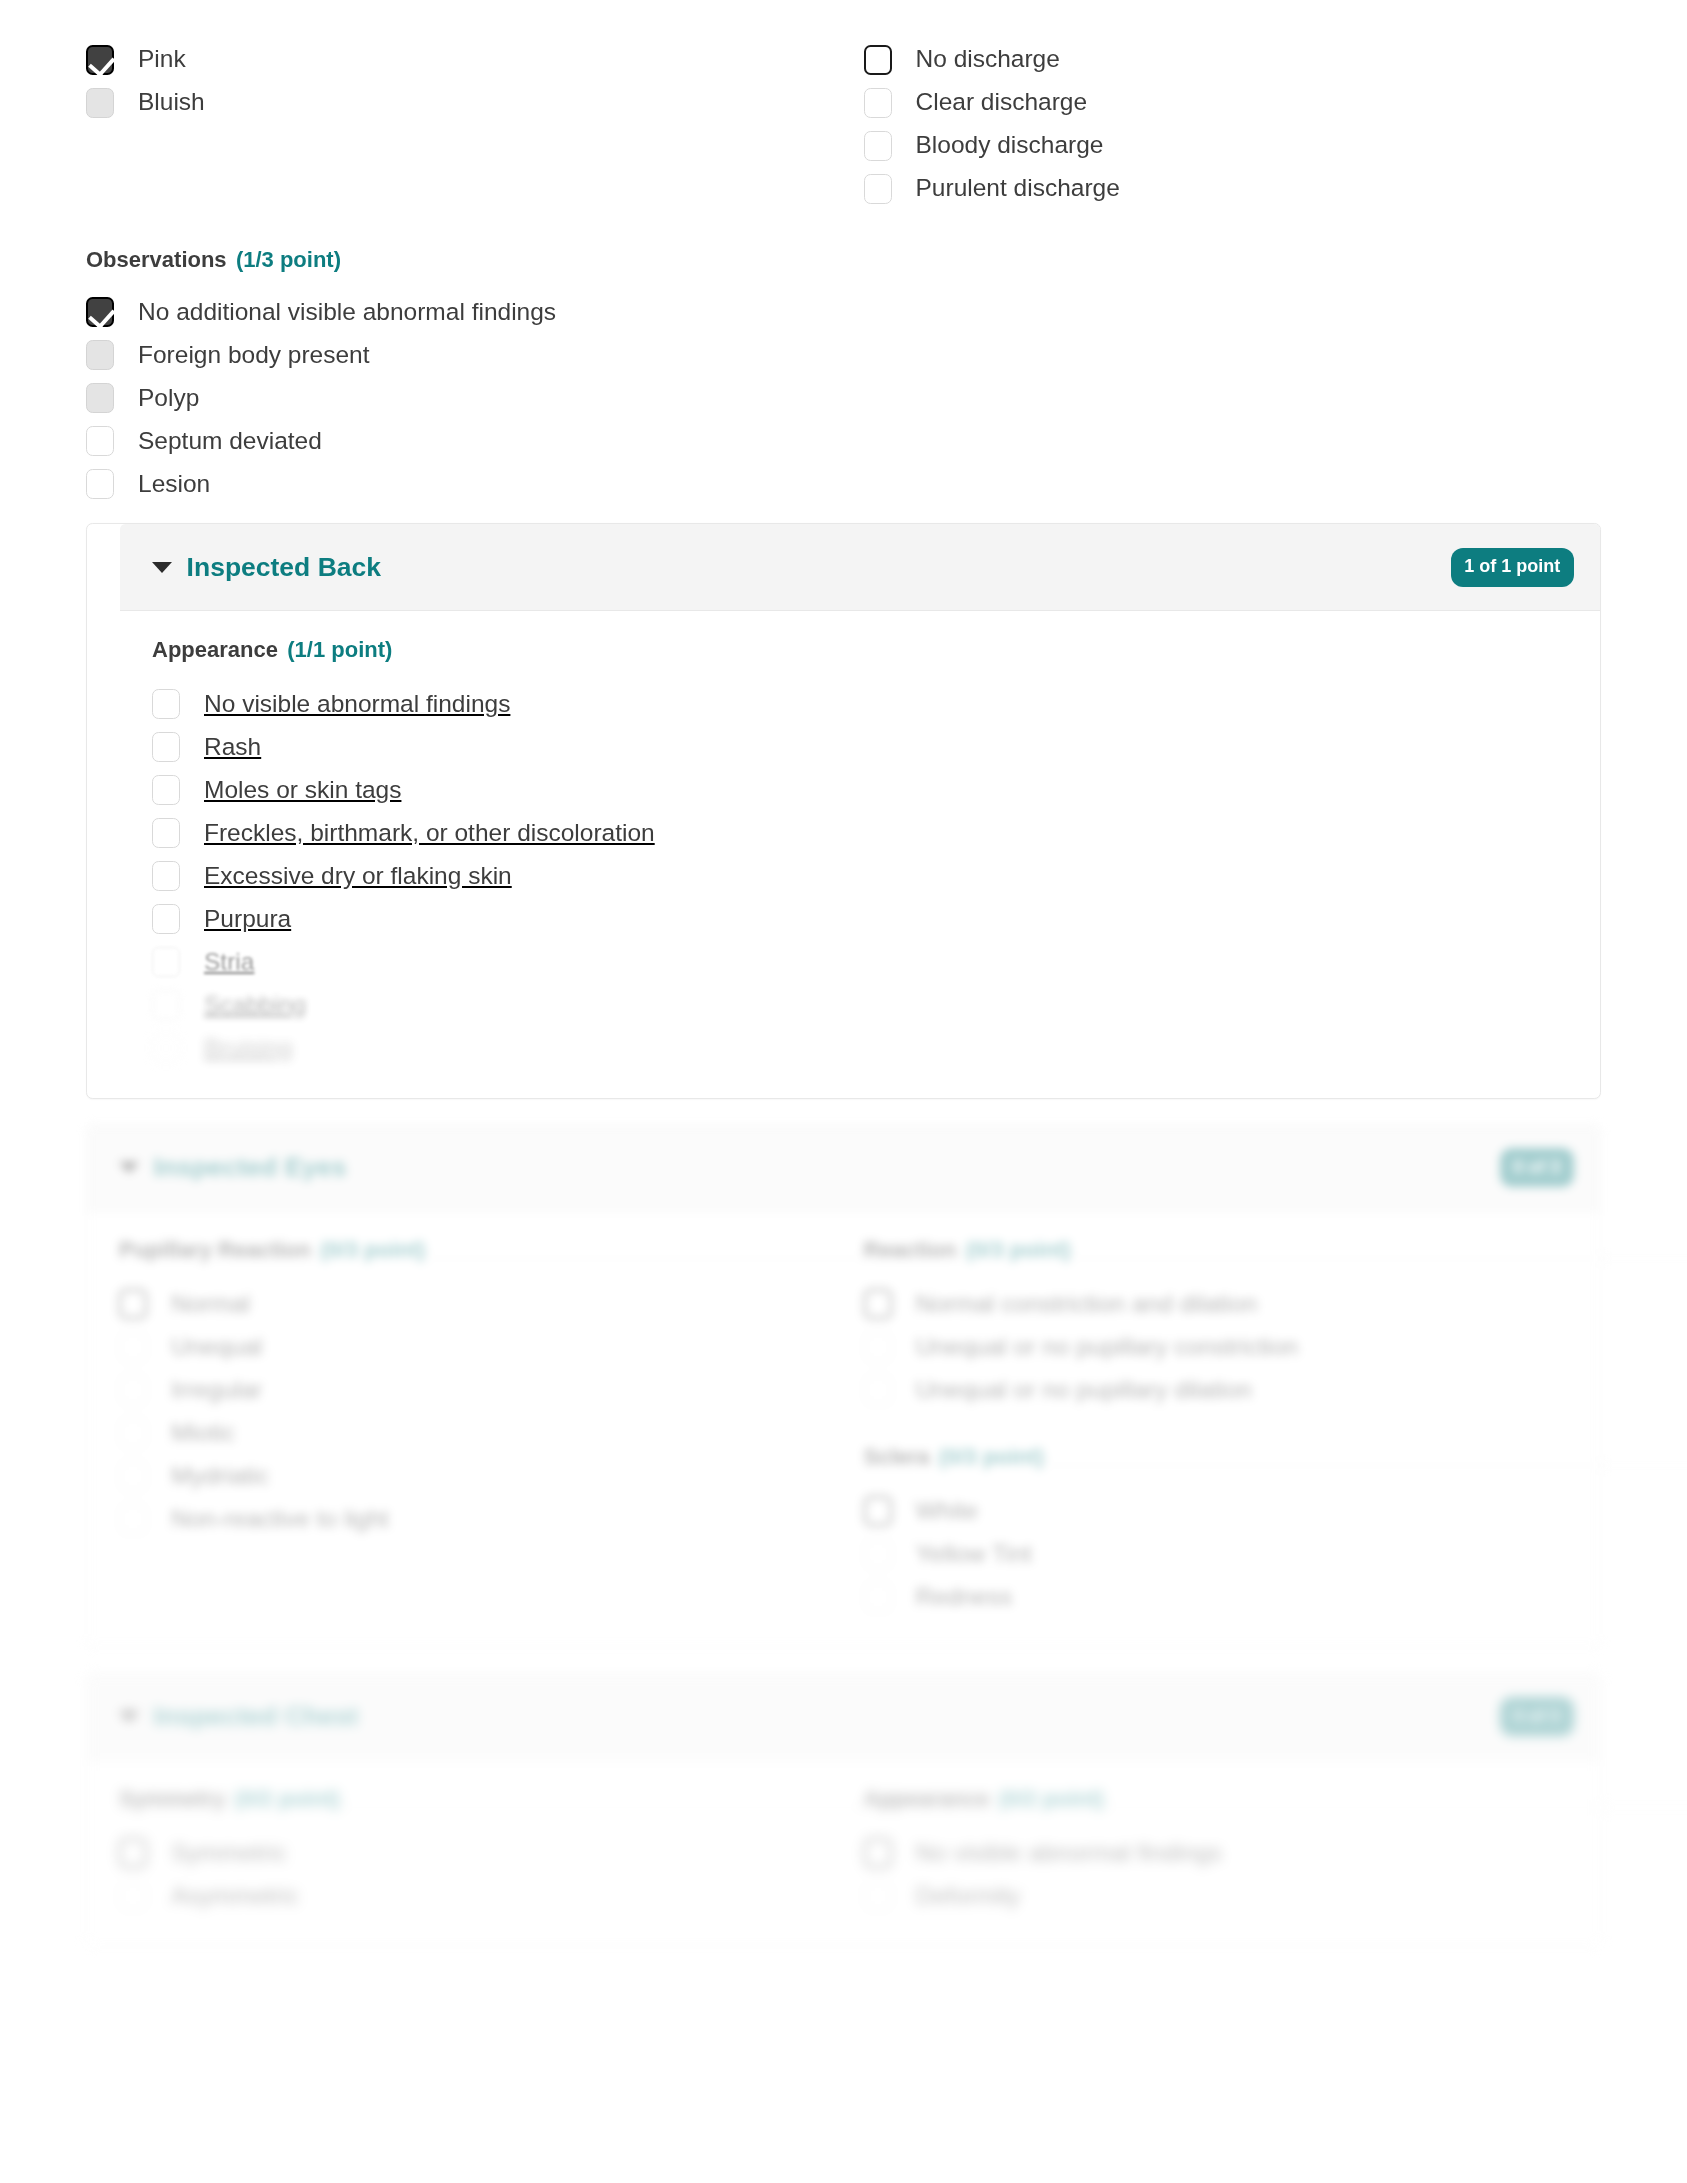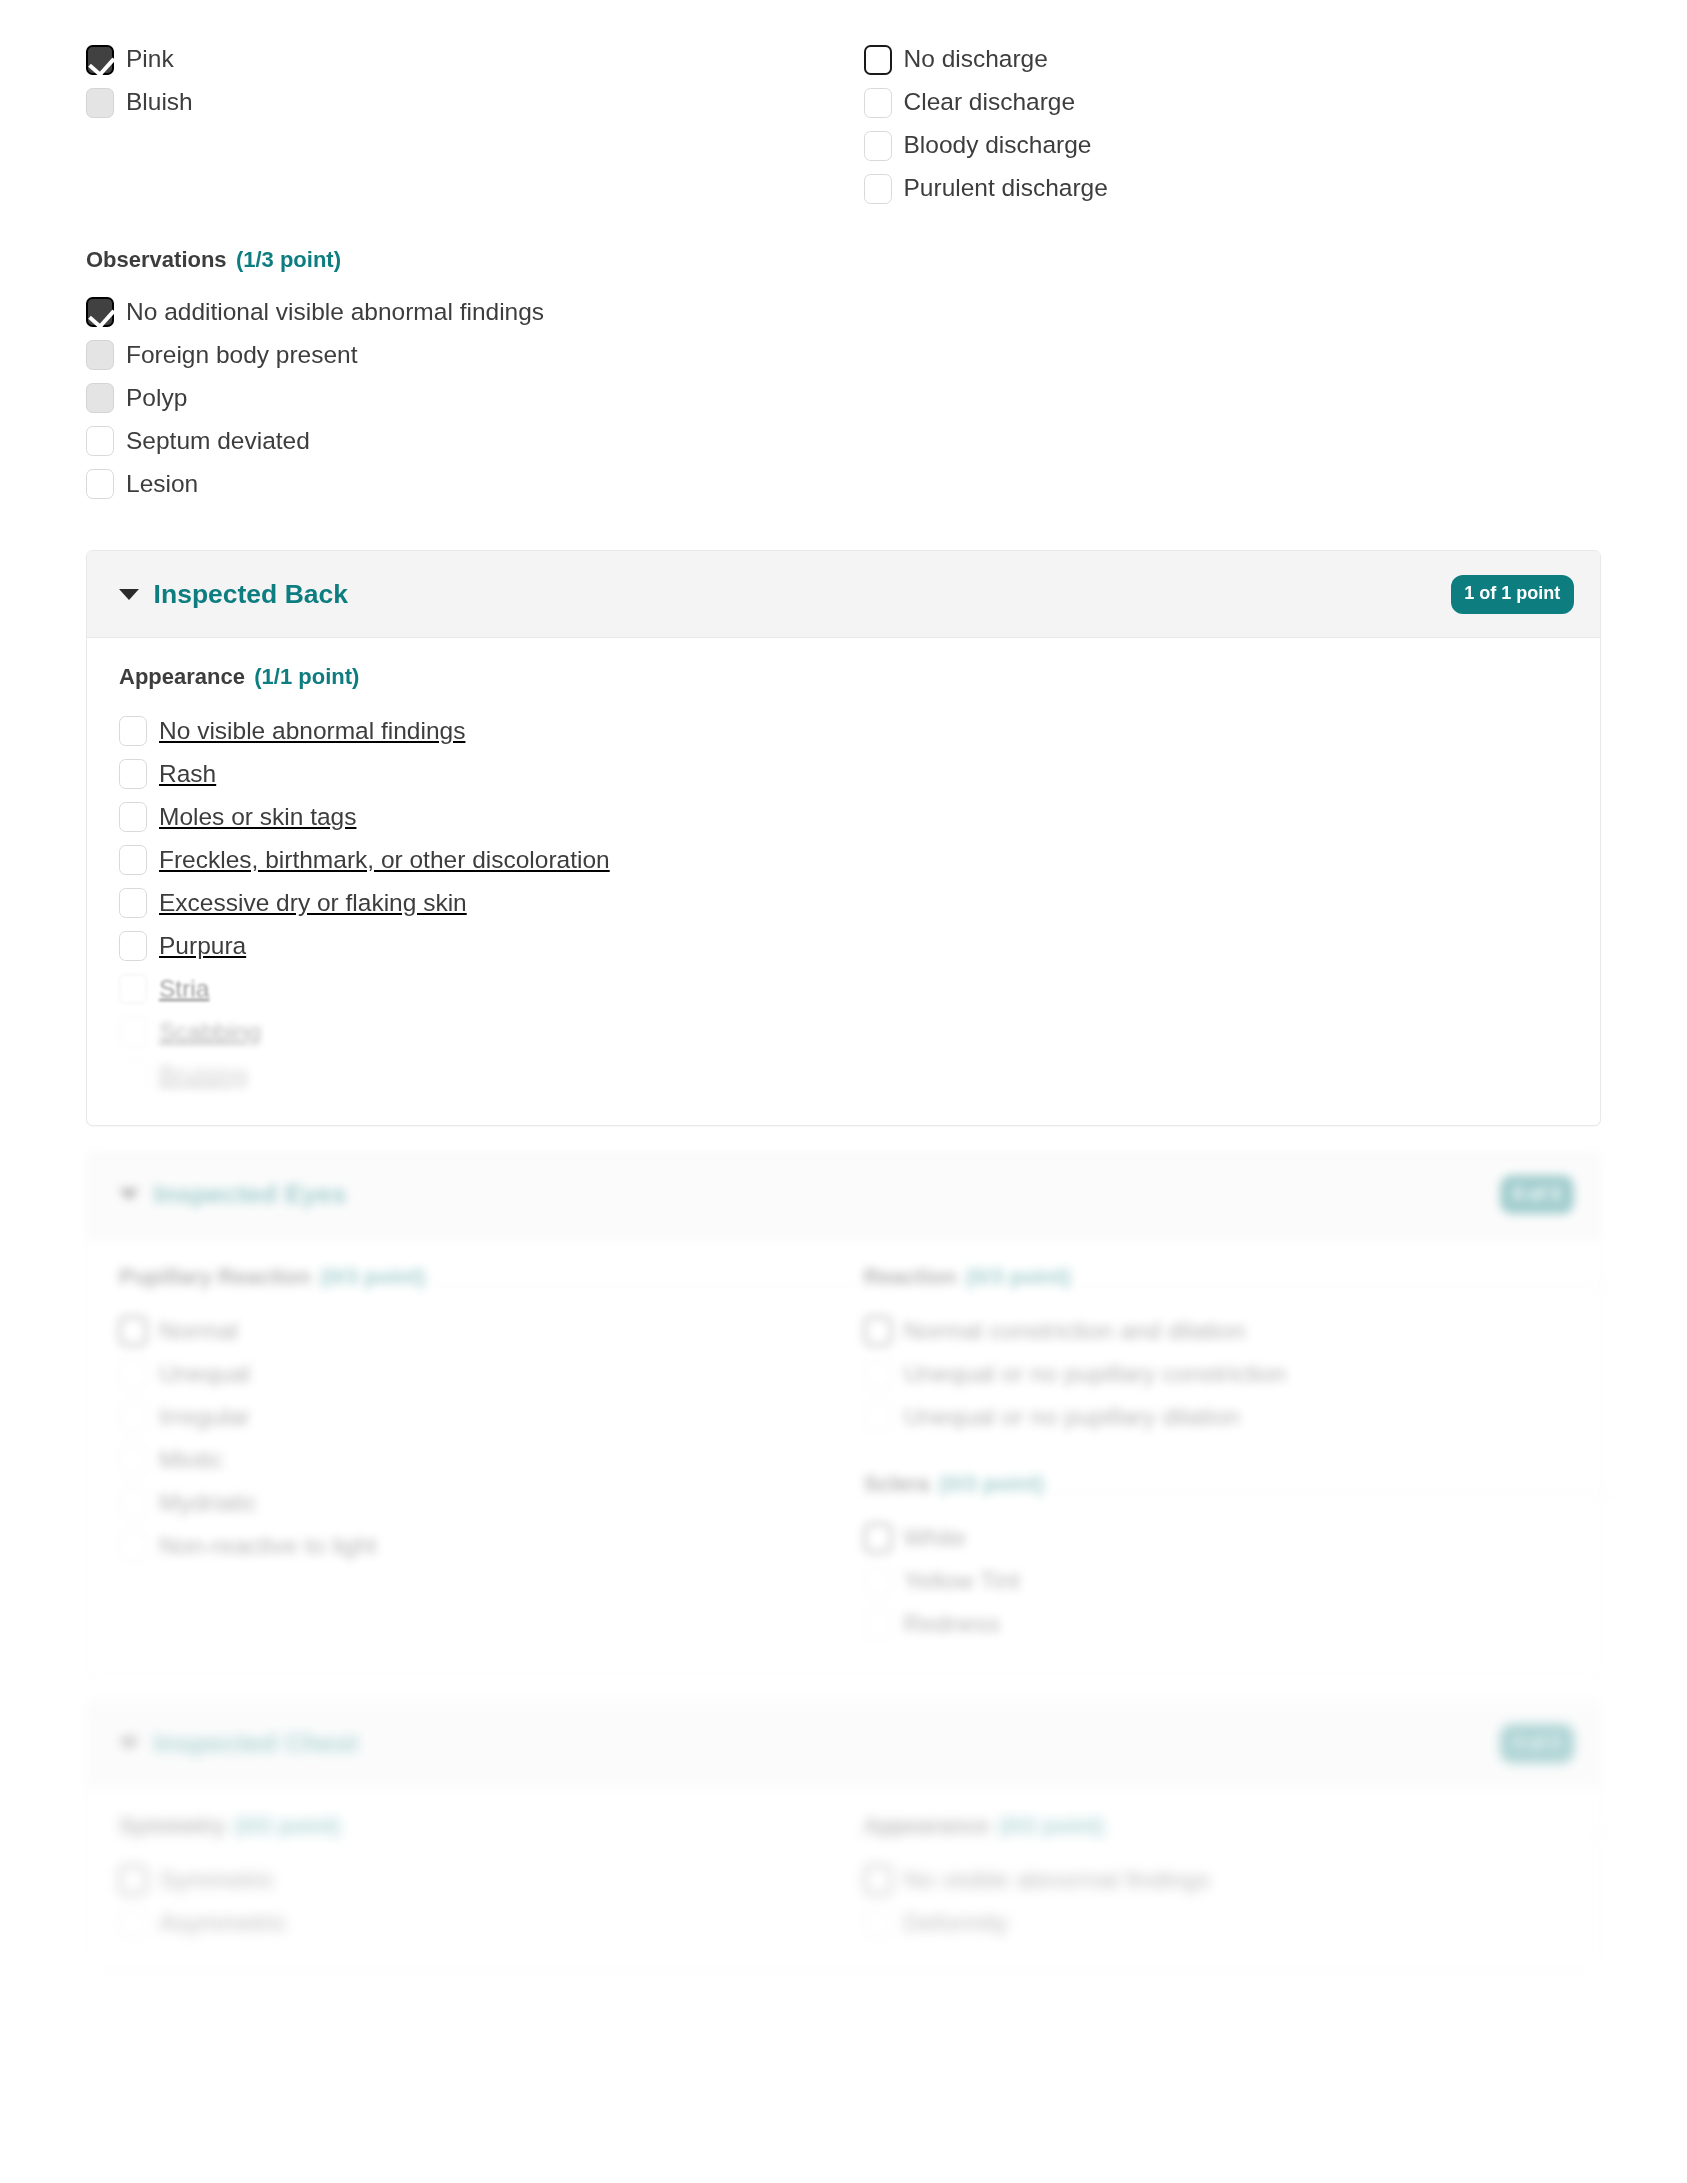--- a/index.html
+++ b/index.html
@@ -22,21 +22,21 @@
   .cols {
     display: grid;
     grid-template-columns: 1fr 1fr;
     column-gap: 40px;
   }
 
   
   .opt {
     display: flex;
     align-items: center;
-    gap: 12px;
+    gap: 24px;
     height: 43px;
   }
   .cb {
     flex: 0 0 auto;
     width: 28px;
     height: 30px;
     border-radius: 6.6px;
     border: 1.3px solid #d9d9d9;
     background: #ffffff;
     position: relative;
@@ -190,21 +190,21 @@
           <span class="cb"></span>
           <span class="lbl">Septum deviated</span>
         </div>
         <div class="opt">
           <span class="cb"></span>
           <span class="lbl">Lesion</span>
         </div>
       </div>
   </div>
 
-  <div class="section-card" style="margin-top:45px;">
+  <div class="section-card" style="margin-top:18px;padding-left:33px;">
     <div class="section-head">
       <div class="left">
         <span class="chev"></span>
         <span class="section-title">Inspected Back</span>
       </div>
       <span class="badge">1 of 1 point</span>
     </div>
     <div class="section-body">
       <div class="sub-head ruled">
         <span>Appearance</span>

